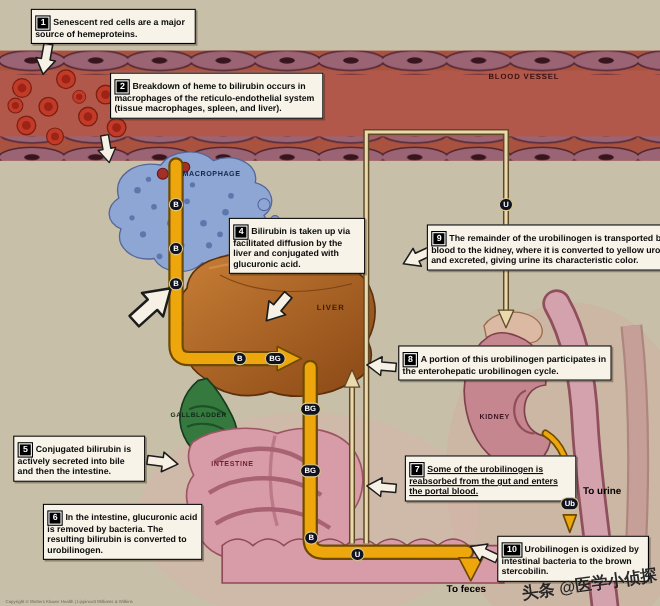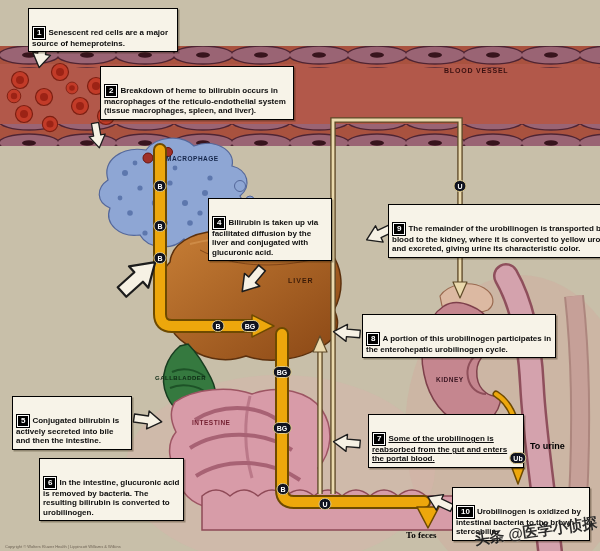--- a/index.html
+++ b/index.html
@@ -13,21 +13,21 @@
   .organ-label {
     position:absolute; z-index:2; font-weight:bold;
     font-size:6.5px; letter-spacing:0.5px; color:#2a1a10; white-space:nowrap;
   }
   .flow-label {
     position:absolute; z-index:4; font-weight:bold; font-size:9px; color:#000; white-space:nowrap;
   }
   .step {
     position:absolute; z-index:3;
     background:#f7f3e8; border:1.5px solid #000;
-    padding:18px 3px 3px 3px;
+    padding:6px 3px 3px 3px;
     font-size:8px; font-weight:bold; line-height:1.18; color:#0d0d0d;
     box-shadow:1.5px 1.5px 0 rgba(40,30,10,0.35);
   }
   .step .num {
     display:inline-block; background:#000; color:#fff;
     border:1px solid #fff; box-shadow:0 0 0 1px #000;
     font-size:8px; line-height:10px; padding:0 3px; margin:0 3px 0 1px;
   }
   .badge {
     position:absolute; z-index:4; transform:translate(-50%,-50%);
@@ -230,21 +230,21 @@
   </svg>
 
   <div class="organ-label" style="left:444px;top:67px;font-size:7px;color:#3a1111;letter-spacing:0.8px;">BLOOD VESSEL</div>
   <div class="organ-label" style="left:166px;top:155px;color:#15264a;">MACROPHAGE</div>
   <div class="organ-label" style="left:288px;top:277px;font-size:7px;color:#3b1b07;letter-spacing:1px;">LIVER</div>
   <div class="organ-label" style="left:155px;top:375px;font-size:6px;color:#0d2a14;">GALLBLADDER</div>
   <div class="organ-label" style="left:192px;top:419px;color:#731f30;">INTESTINE</div>
   <div class="organ-label" style="left:436px;top:376px;color:#3b1622;">KIDNEY</div>
 
   <div class="flow-label" style="left:530px;top:441px;text-align:center;">To urine</div>
-  <div class="flow-label" style="left:406px;top:530px;font-family:Liberation Serif, serif;">To feces</div>
+  <div class="flow-label" style="left:406px;top:530px;">To feces</div>
 
   <div class="step" style="left:28px;top:8px;width:150px;">
     <span class="num">1</span><span>Senescent red cells are a major source of hemeproteins.</span>
   </div>
   <div class="step" style="left:84px;top:66px;width:194px;margin-left:16px;">
     <span class="num">2</span><span>Breakdown of heme to bilirubin occurs in macrophages of the reticulo-endothelial system (tissue macrophages, spleen, and liver).</span>
   </div>
   <div class="step" style="left:208px;top:198px;width:124px;">
     <span class="num">4</span><span>Bilirubin is taken up via facilitated diffusion by the liver and conjugated with glucuronic acid.</span>
   </div>

